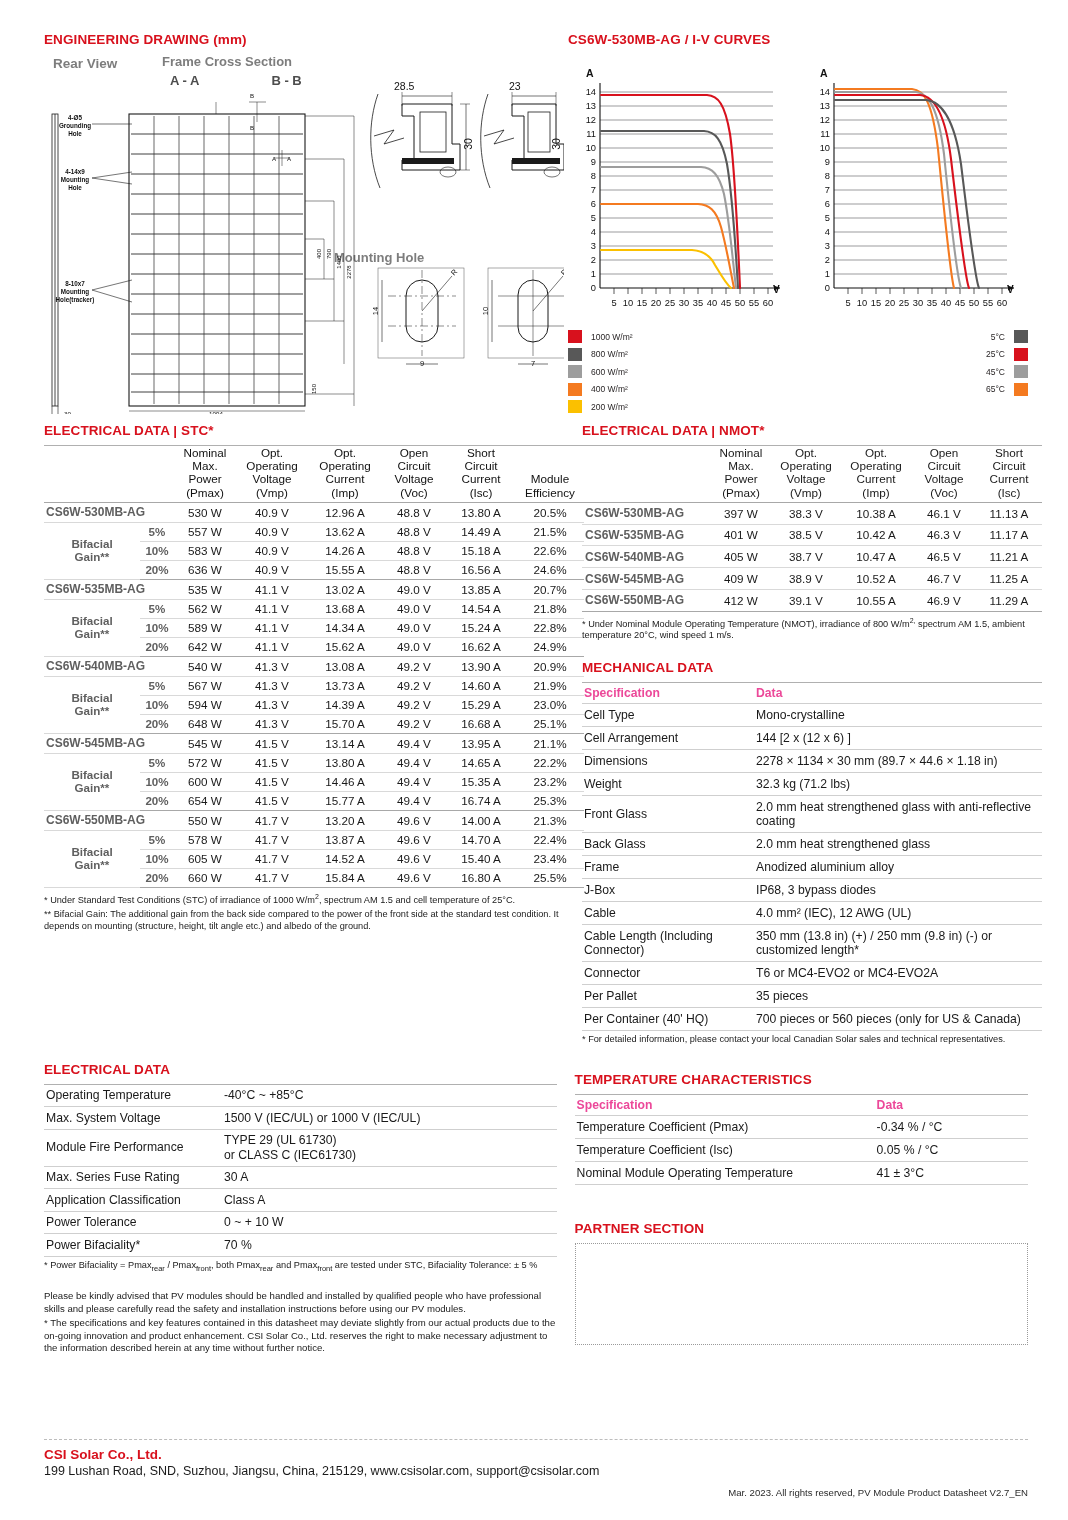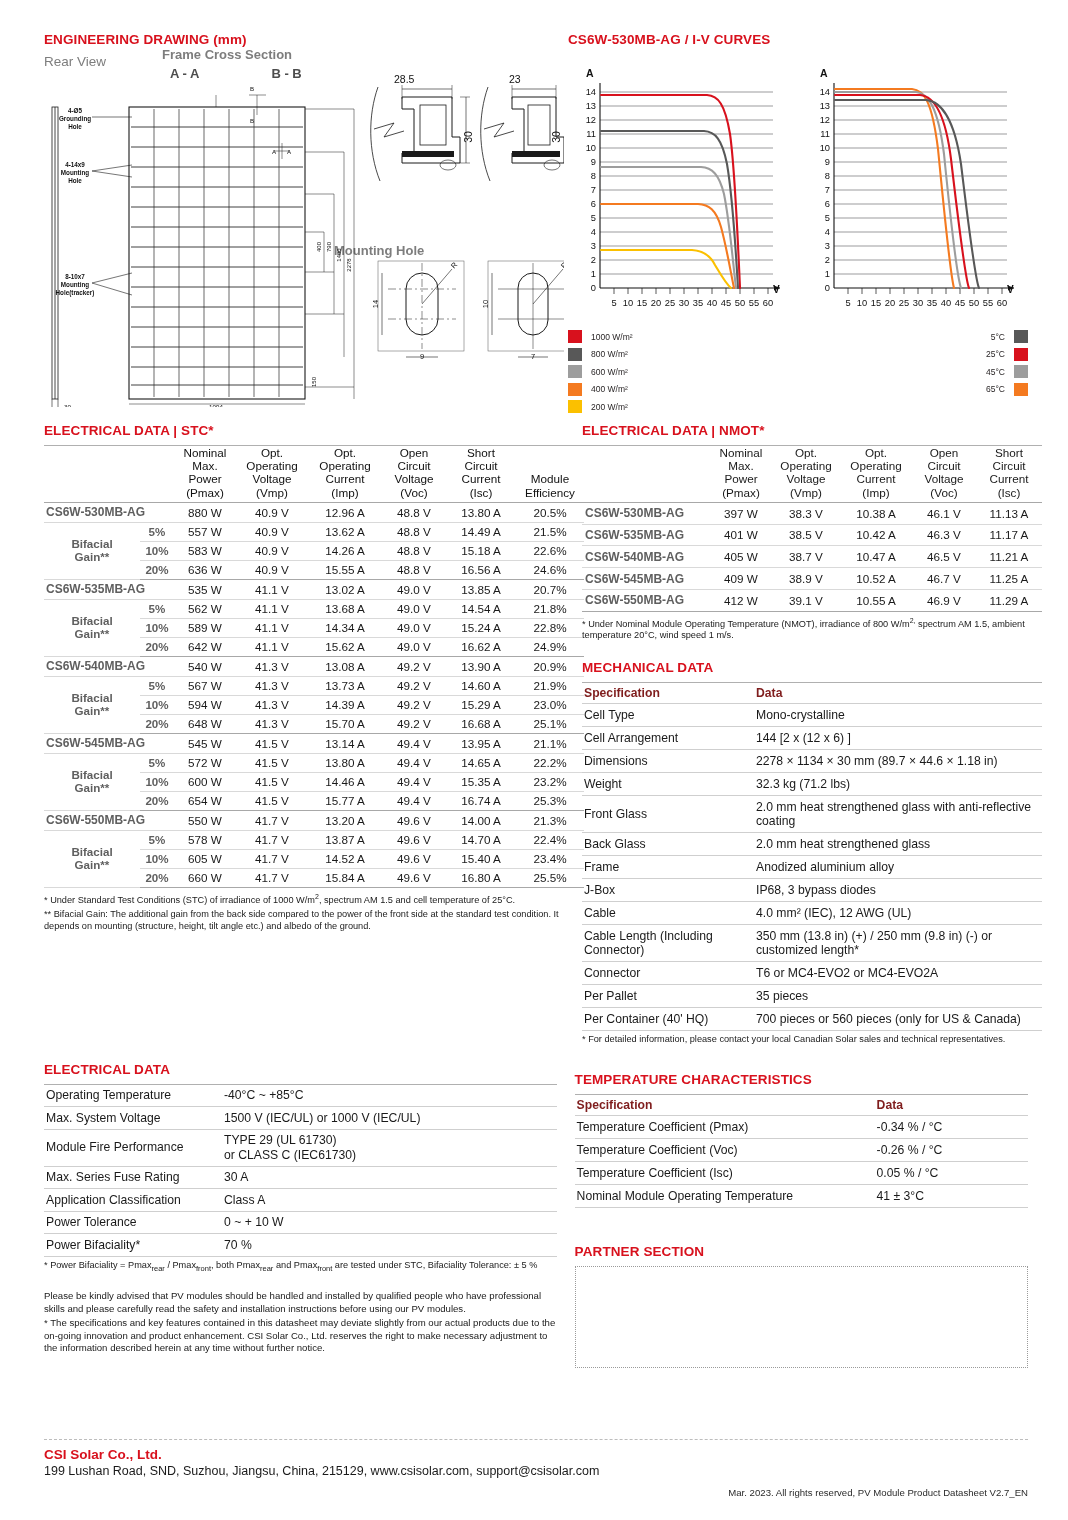--- a/index.html
+++ b/index.html
@@ -17,23 +17,23 @@
 
   .sec-title {
     color:#d8111d;
     font-weight:bold;
     font-size:13.5px;
     letter-spacing:0.1px;
     margin:0 0 7px 0;
   }
   .sub-title {
     color:#7d7d7d;
-    font-weight:normal;
+    font-weight:bold;
     font-size:13.5px;
-    margin:0;
+    margin:9px;
   }
 
   
   .top { display:flex; padding:32px 40px 0 44px; gap:18px; }
   .col-left  { width:520px; }
   .col-right { width:460px; }
 
   
   .draw-wrap { position:relative; height:355px; margin-top:4px; }
   .fcs-title { color:#7d7d7d; font-weight:bold; font-size:13px; margin-left:118px; margin-top:-26px; }
@@ -74,21 +74,21 @@
 
   
   .nmot { table-layout:fixed; }
   .nmot th { font-weight:normal; font-size:11.7px; vertical-align:bottom; padding:0 3px 3px 3px;
              line-height:13.2px; text-align:center; }
   .nmot td { padding:3.4px 3px; text-align:center; font-size:11.7px; }
   .nmot .model { color:#5f5f5f; font-weight:bold; text-align:left; font-size:12px; }
 
   
   .spec { table-layout:fixed; }
-  .spec th { text-align:left; color:#7f1d1d; font-weight:bold; font-size:12.2px; padding:3px 2px; }
+  .spec th { text-align:left; color:#ec4899; font-weight:bold; font-size:12.2px; padding:3px 2px; }
   .spec td { font-size:12.2px; padding:4px 2px; line-height:14px; vertical-align:middle; }
   .spec tr td, .spec tr th { border-bottom:0.9px solid #cfcfcf; }
   .spec tr:first-child th { border-top:1.4px solid #b0b0b0; border-bottom:0.9px solid #cfcfcf; }
 
   
   .bottom { display:flex; padding:16px 40px 0 44px; gap:18px; }
 
   .ed2 { table-layout:fixed; }
   .ed2 td { font-size:12.2px; padding:3.5px 2px; line-height:14.5px; border-bottom:0.9px solid #cfcfcf; }
   .ed2 tr:first-child td { border-top:1.4px solid #b0b0b0; }
@@ -551,21 +551,21 @@
               <br><br>
               <span>Module</span><br>
               <span>Efficiency</span>
             </th>
           </tr>
         </thead>
         <tbody>
 
           <tr class="rule-light">
             <td class="model" colspan="2">CS6W-530MB-AG</td>
-            <td>880 W</td>
+            <td>530 W</td>
             <td>40.9 V</td>
             <td>12.96 A</td>
             <td>48.8 V</td>
             <td>13.80 A</td>
             <td>20.5%</td>
           </tr>
           <tr class="rule-light">
             <td class="bif" rowspan="3">
               <span>Bifacial</span><br>
               <span>Gain**</span>
@@ -991,24 +991,20 @@
         <tbody>
           <tr>
             <th>Specification</th>
             <th>Data</th>
           </tr>
           <tr>
               <td>Temperature Coefficient (Pmax)</td>
               <td>-0.34 % / °C</td>
             </tr>
           <tr>
-              <td>Temperature Coefficient (Voc)</td>
-              <td>-0.26 % / °C</td>
-            </tr>
-          <tr>
               <td>Temperature Coefficient (Isc)</td>
               <td>0.05 % / °C</td>
             </tr>
           <tr>
               <td>Nominal Module Operating Temperature</td>
               <td>41 ± 3°C</td>
             </tr>
         </tbody>
       </table>
 

